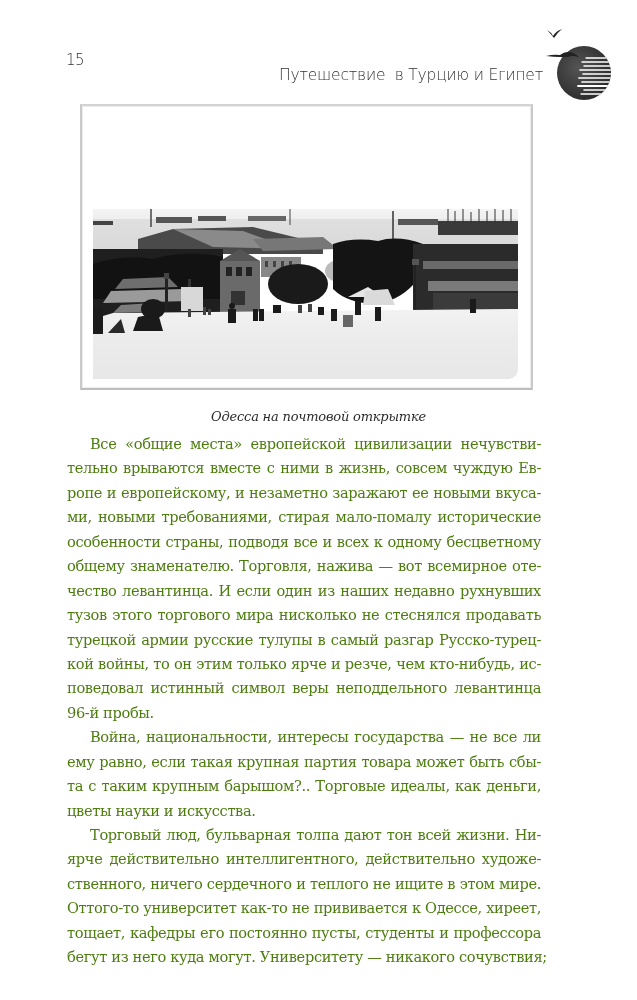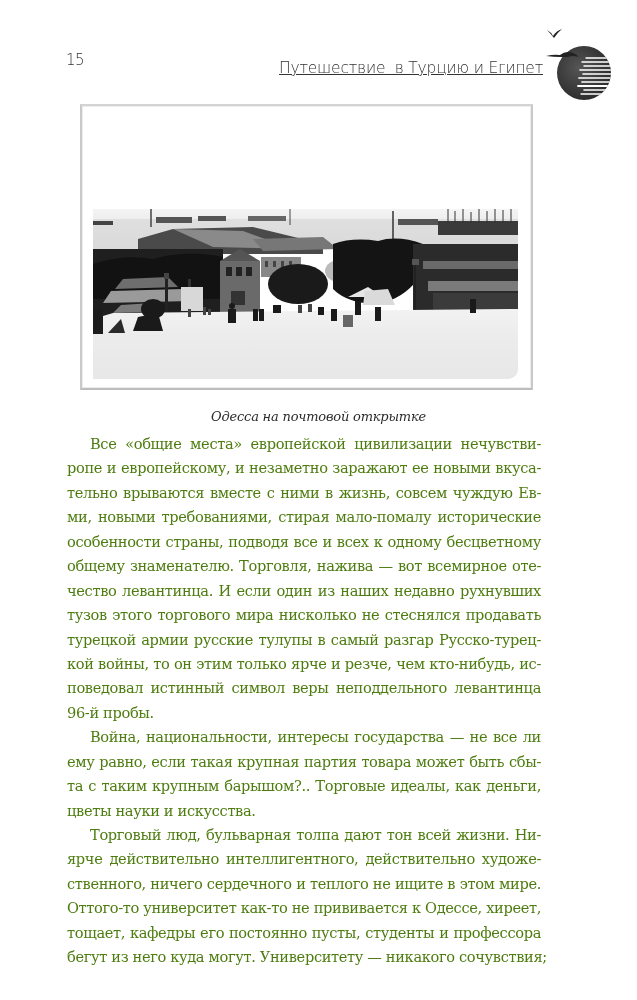--- a/index.html
+++ b/index.html
@@ -28,25 +28,24 @@
     .page-number {
       position: absolute;
       left: 66px;
       top: 3px;
       font-size: 15px;
       letter-spacing: -0.5px;
     }
     .running-title {
       position: absolute;
       right: 94px;
-      top: 11px;
+      top: 18px;
       font-size: 15.5px;
       letter-spacing: -0.2px;
       white-space: pre;
-      text-decoration: underline;
     }
     .emblem {
       position: absolute;
       left: 546px;
       top: 26px;
       width: 70px;
       height: 78px;
     }
     .figure {
       position: absolute;
@@ -271,22 +270,22 @@
     </svg>
   </div>
 </div>
 
 <div class="caption">Одесса на почтовой открытке</div>
 
 <div class="body-text">
 
   <div>
     <span class="line indent">Все «общие места» европейской цивилизации нечувстви-</span>
+    <span class="line">тельно врываются вместе с ними в жизнь, совсем чуждую Ев-</span>
     <span class="line">ропе и европейскому, и незаметно заражают ее новыми вкуса-</span>
-    <span class="line">тельно врываются вместе с ними в жизнь, совсем чуждую Ев-</span>
     <span class="line">ми, новыми требованиями, стирая мало-помалу исторические</span>
     <span class="line">особенности страны, подводя все и всех к одному бесцветному</span>
     <span class="line">общему знаменателю. Торговля, нажива — вот всемирное оте-</span>
     <span class="line">чество левантинца. И если один из наших недавно рухнувших</span>
     <span class="line">тузов этого торгового мира нисколько не стеснялся продавать</span>
     <span class="line">турецкой армии русские тулупы в самый разгар Русско-турец-</span>
     <span class="line">кой войны, то он этим только ярче и резче, чем кто-нибудь, ис-</span>
     <span class="line">поведовал истинный символ веры неподдельного левантинца</span>
     <span class="line last">96-й пробы.</span>
   </div>

